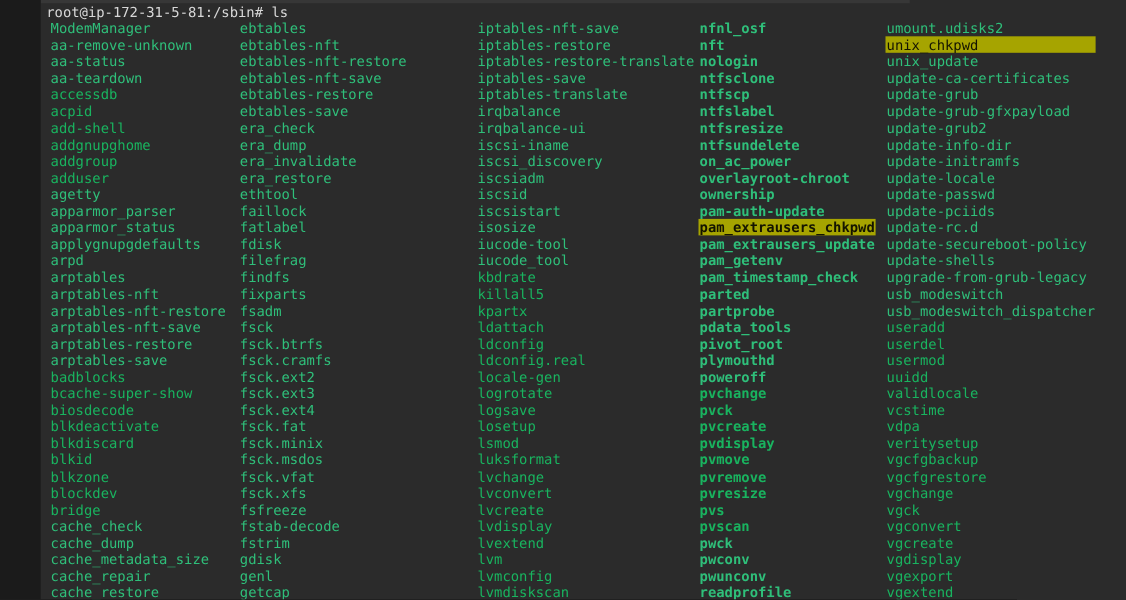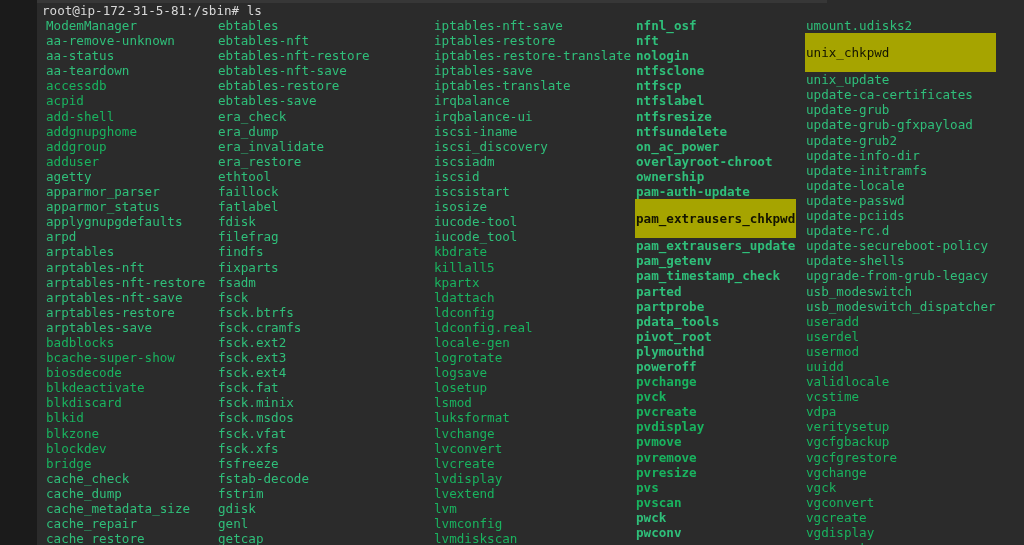--- a/index.html
+++ b/index.html
@@ -61,21 +61,21 @@
     line-height: 15.1px;
     white-space: pre;
     color: #1ec26b;
   }
   
   .entry.g1 { color: #19b35f; }
   .entry.g2 { color: #2fbf7a; }
   .entry.hl {
     background: #a6a400;
     color: #141400;
-    padding: 12px 1px;
+    padding: 0 1px;
     margin-left: -1px;
   }
 </style>
 </head>
 <body>
 
 <div id="terminal">
 
   <div id="scroll-residue"></div>
 

